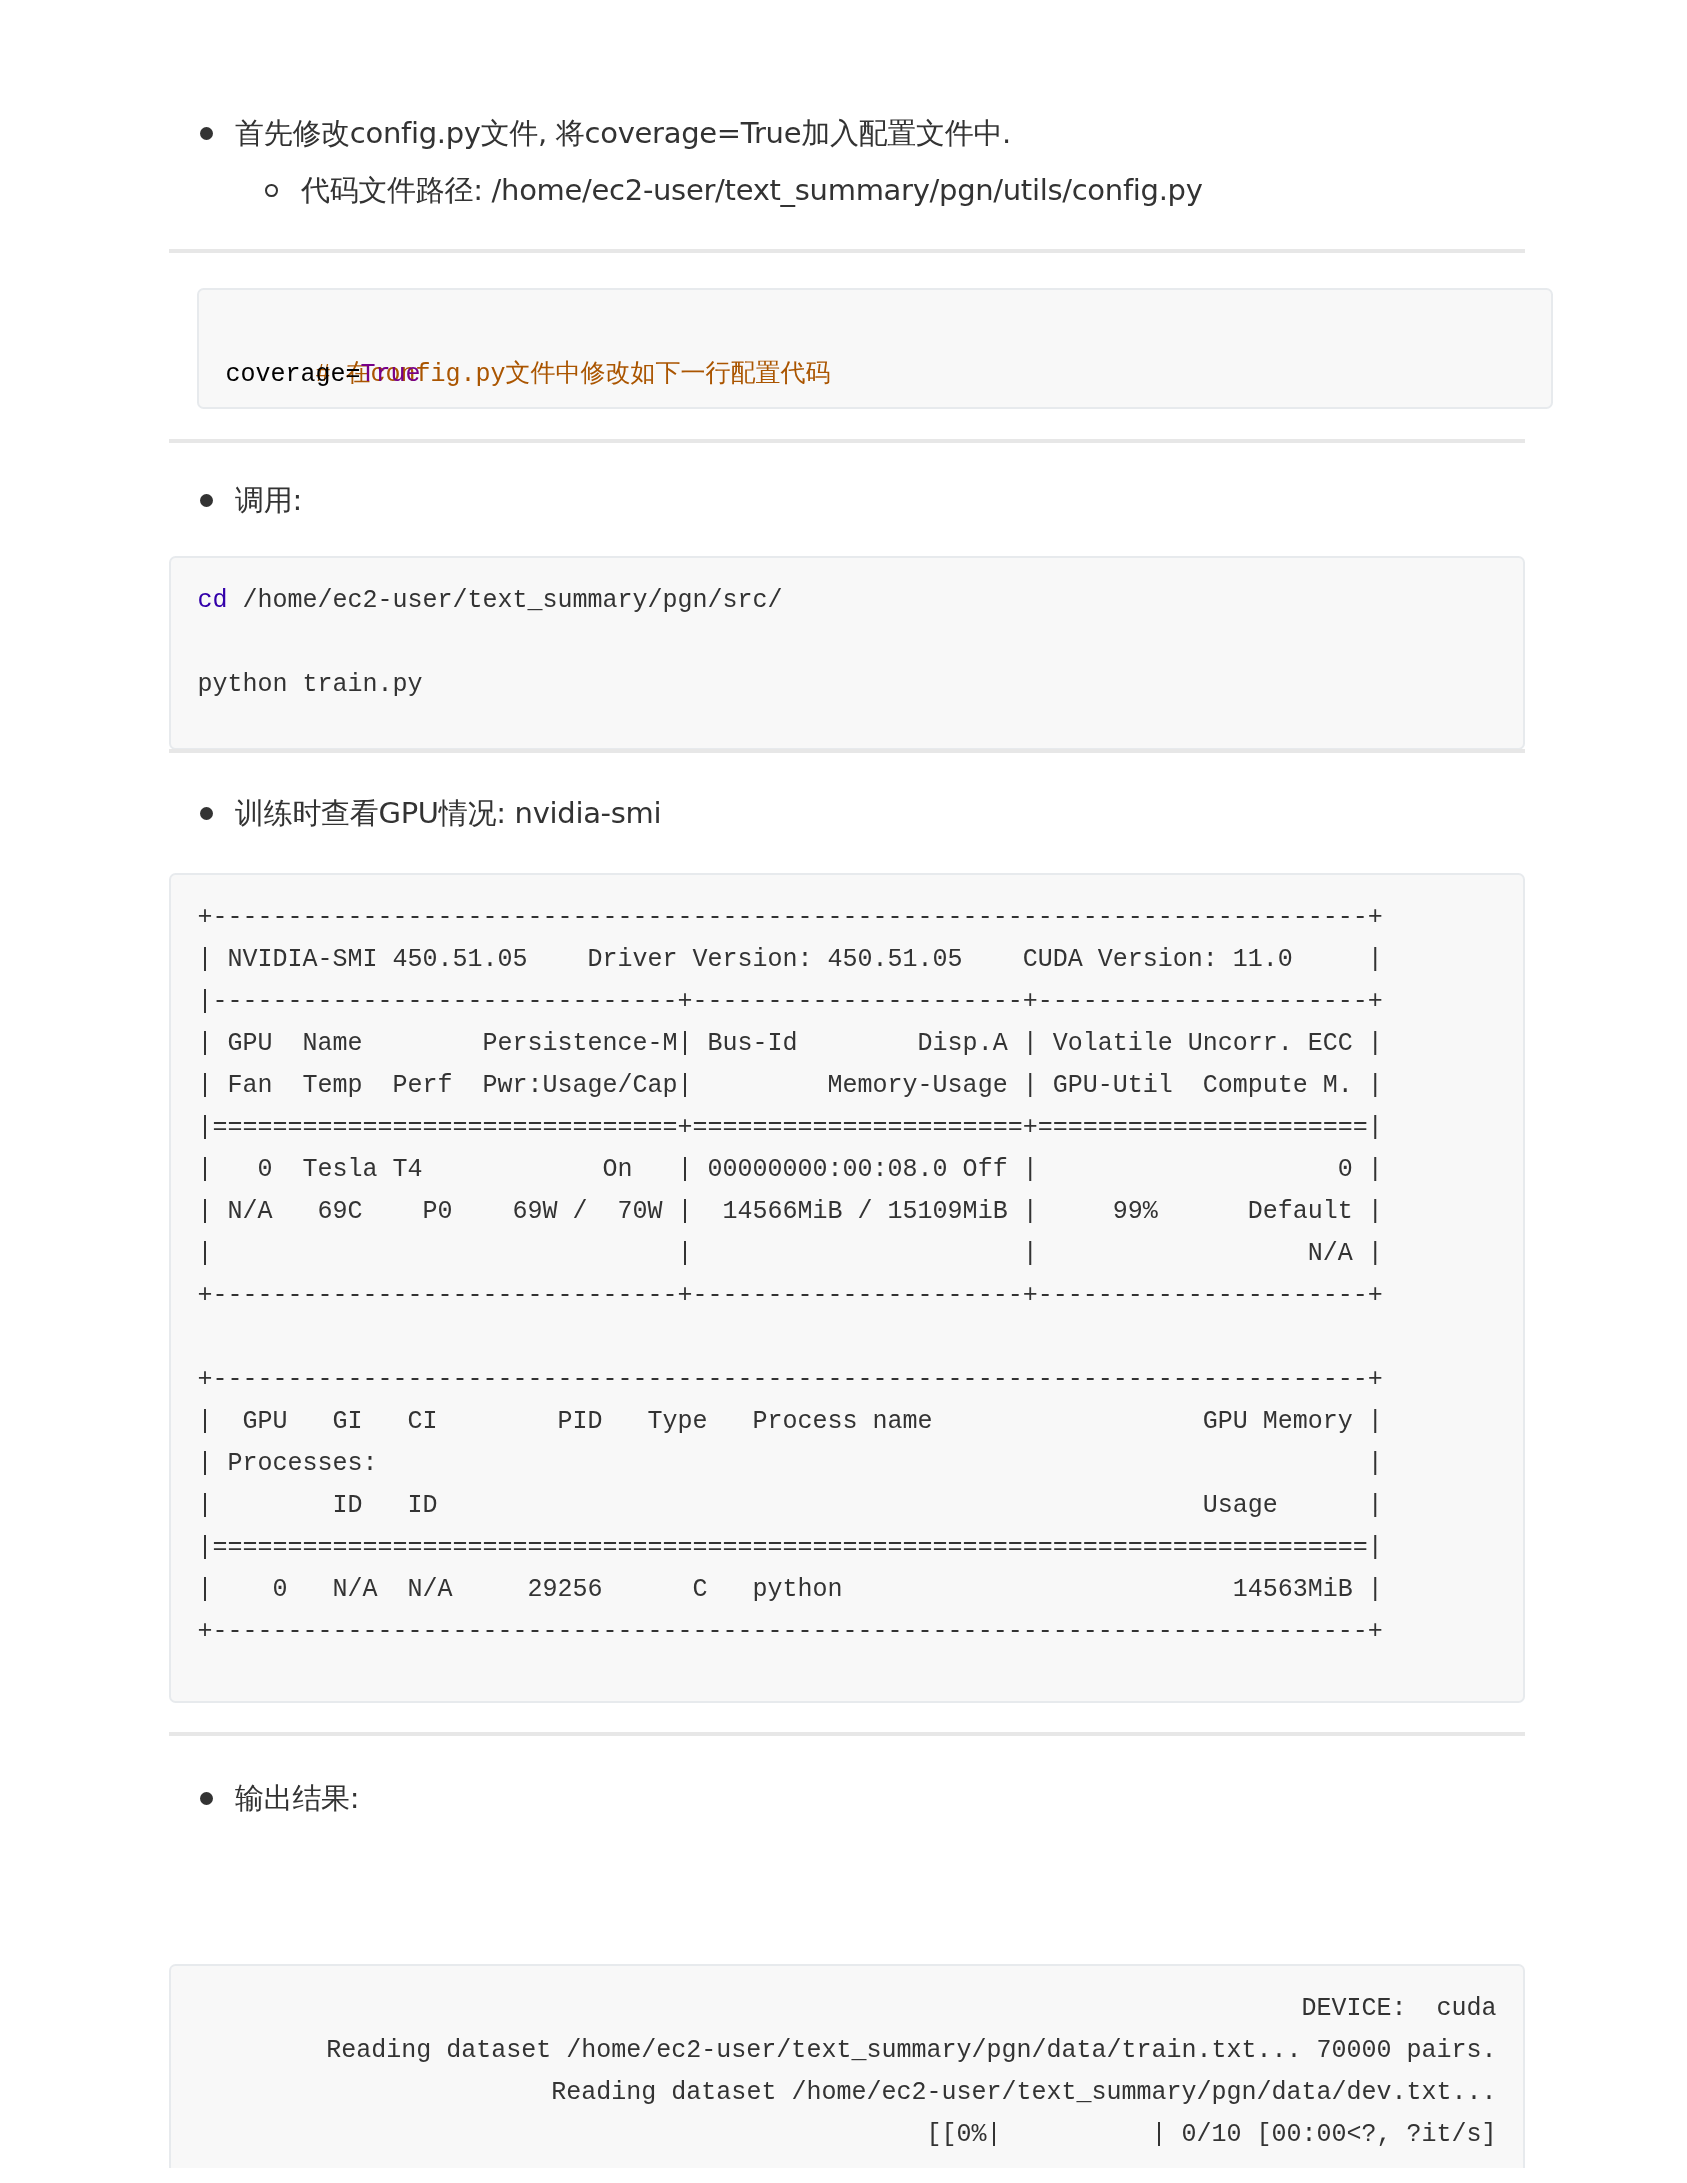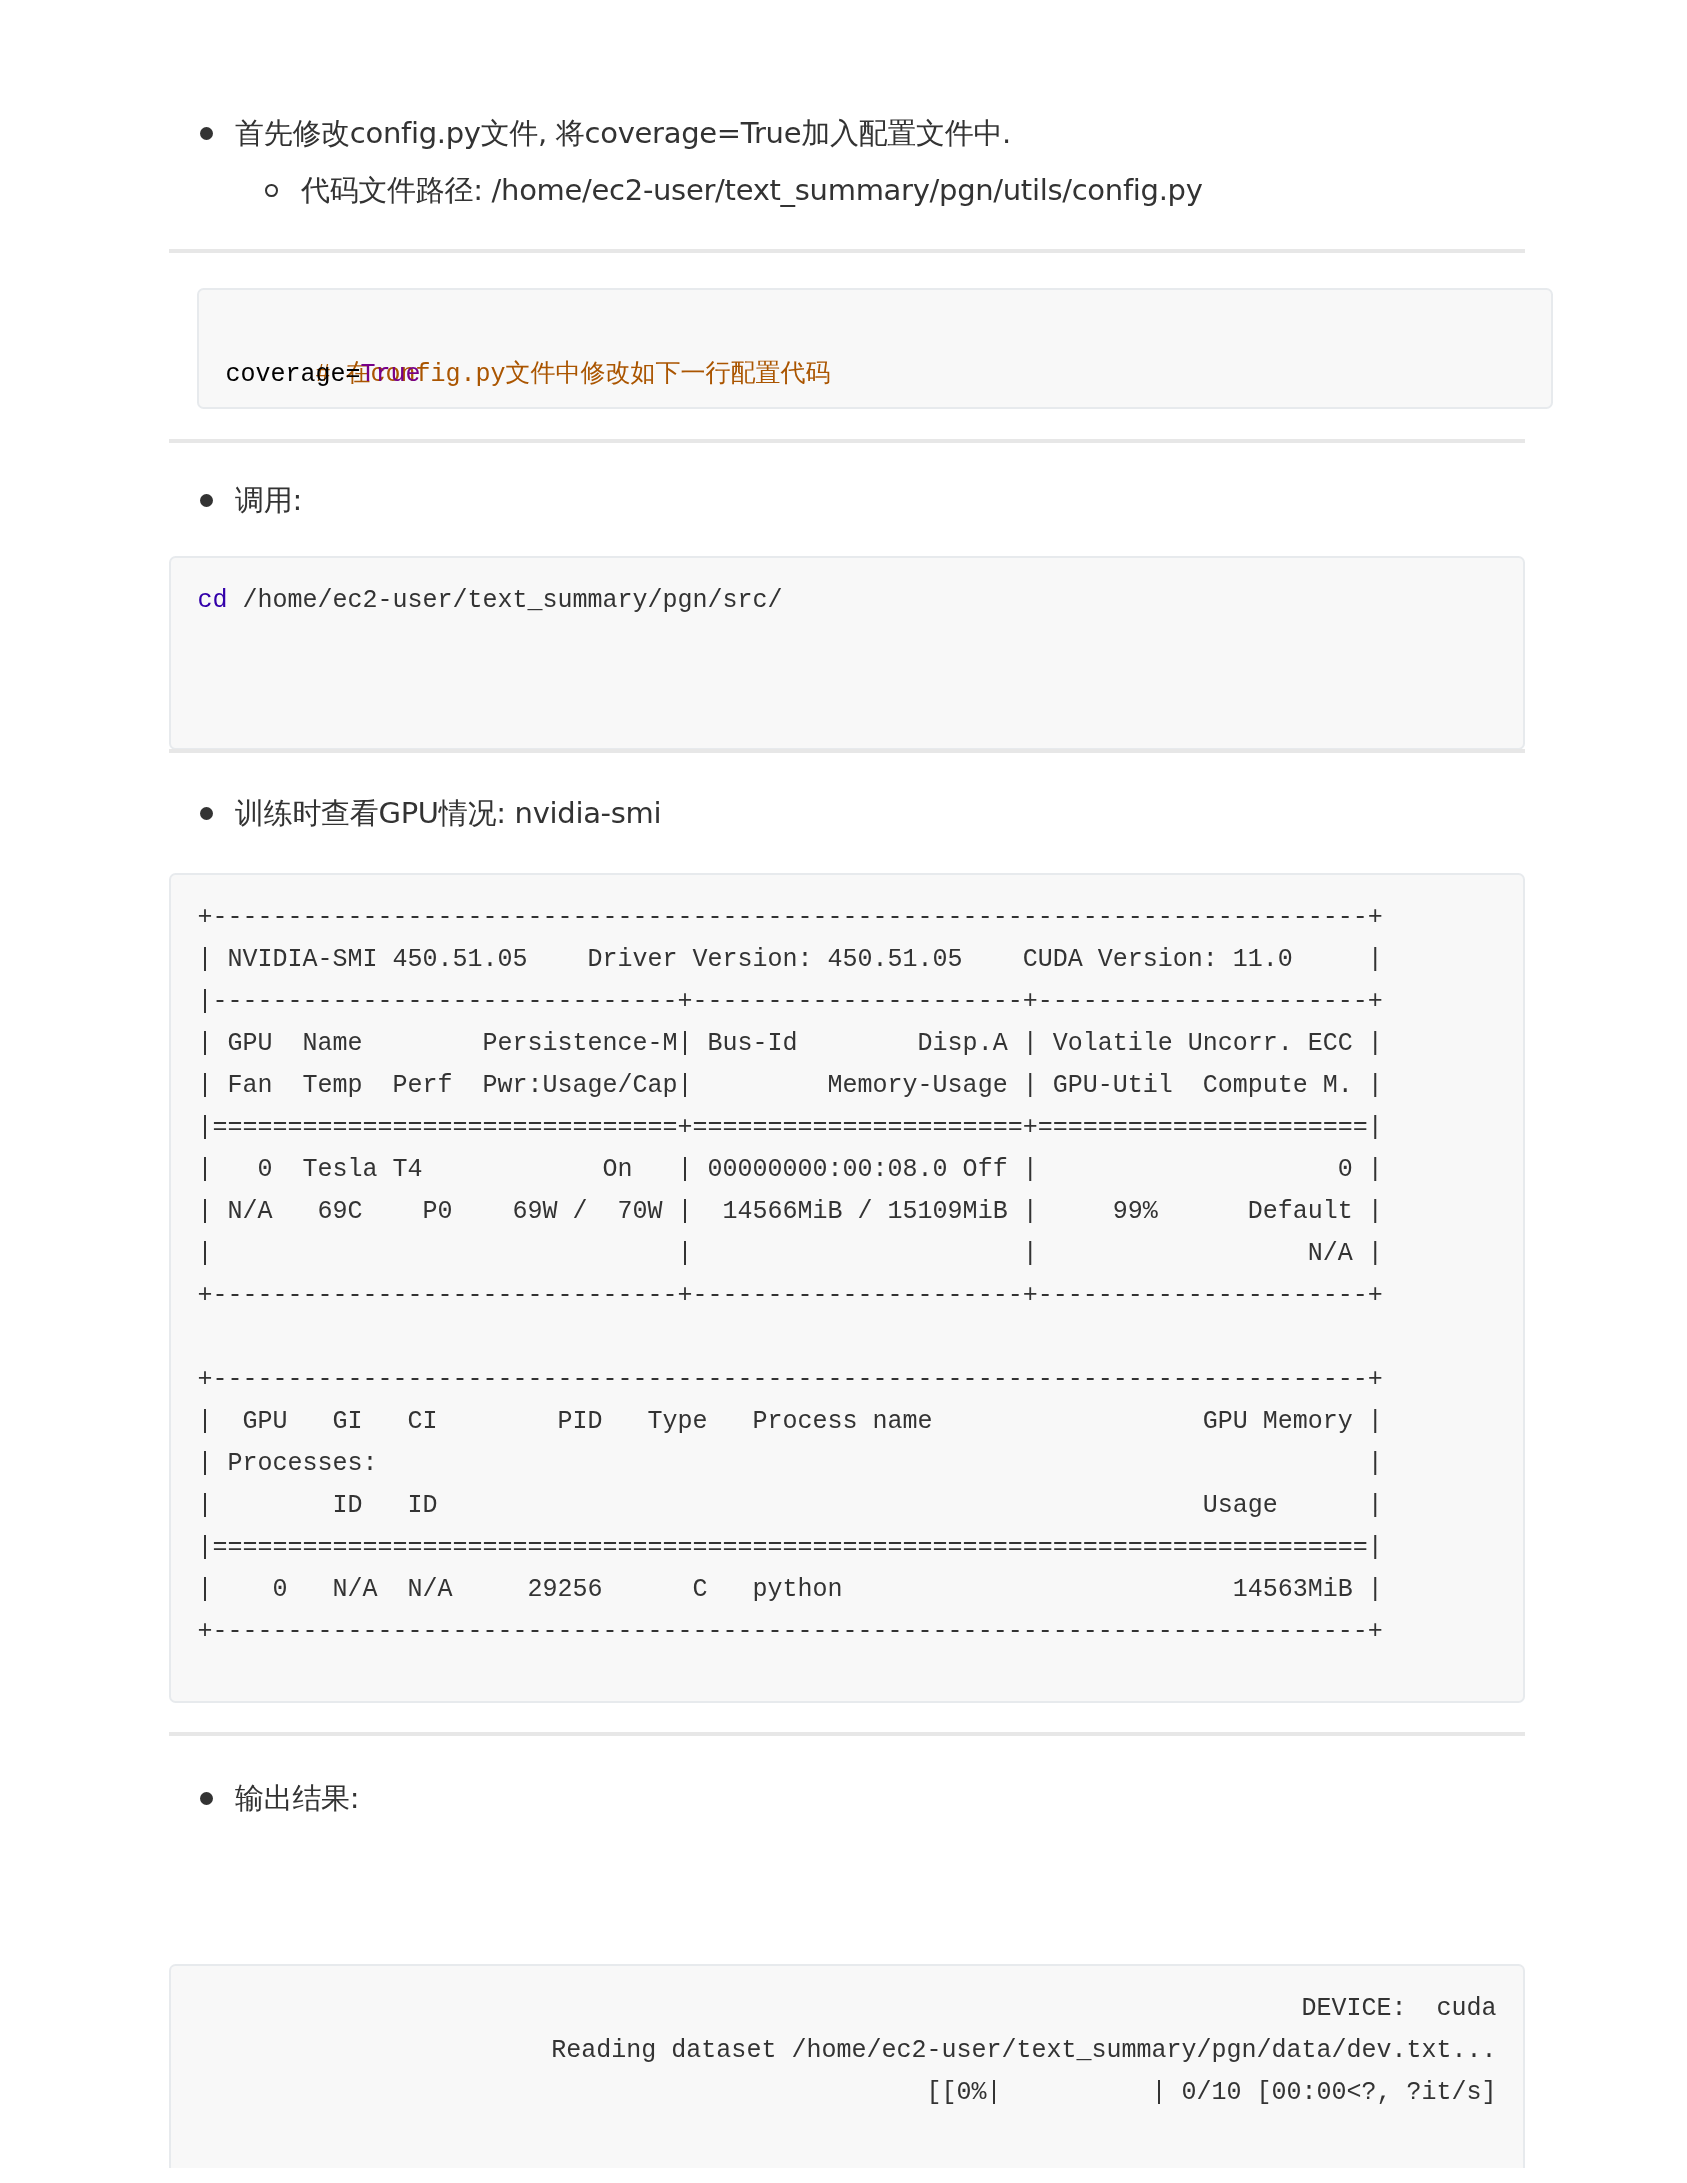--- a/index.html
+++ b/index.html
@@ -121,20 +121,21 @@
   <div class="hr" style="top:439px;"></div>
 
   <div class="bullet-item" style="top:481px;">
     <span class="bullet-dot"></span>
     <span class="bullet-text">调用:</span>
   </div>
 
   <div class="code-block" style="top:556px;height:194px;">
     <div class="code-line"><span class="tok-builtin">cd</span><span class="tok-plain" style="color:#333;"> /home/ec2-user/text_summary/pgn/src/</span></div>
     <div class="code-line"></div>
+    <div class="code-line" style="color:#333;">python train.py</div>
   </div>
 
   <div class="hr" style="top:749px;"></div>
 
   <div class="bullet-item" style="top:794px;">
     <span class="bullet-dot"></span>
     <span class="bullet-text">训练时查看GPU情况: nvidia-smi</span>
   </div>
 
   <div class="code-block" style="top:873px;height:830px;">
@@ -160,18 +161,19 @@
 
   <div class="hr" style="top:1732px;"></div>
 
   <div class="bullet-item" style="top:1779px;">
     <span class="bullet-dot"></span>
     <span class="bullet-text">输出结果:</span>
   </div>
 
   <div class="code-block cut" style="top:1964px;height:204px;text-align:right;">
     <div class="code-line">DEVICE:  cuda</div>
+    <div class="code-line">Reading dataset /home/ec2-user/text_summary/pgn/data/train.txt... 70000 pairs.</div>
     <div class="code-line">Reading dataset /home/ec2-user/text_summary/pgn/data/dev.txt...</div>
     <div class="code-line">[[0%|          | 0/10 [00:00&lt;?, ?it/s]</div>
   </div>
 
 </div>
 
 
 </body></html>

